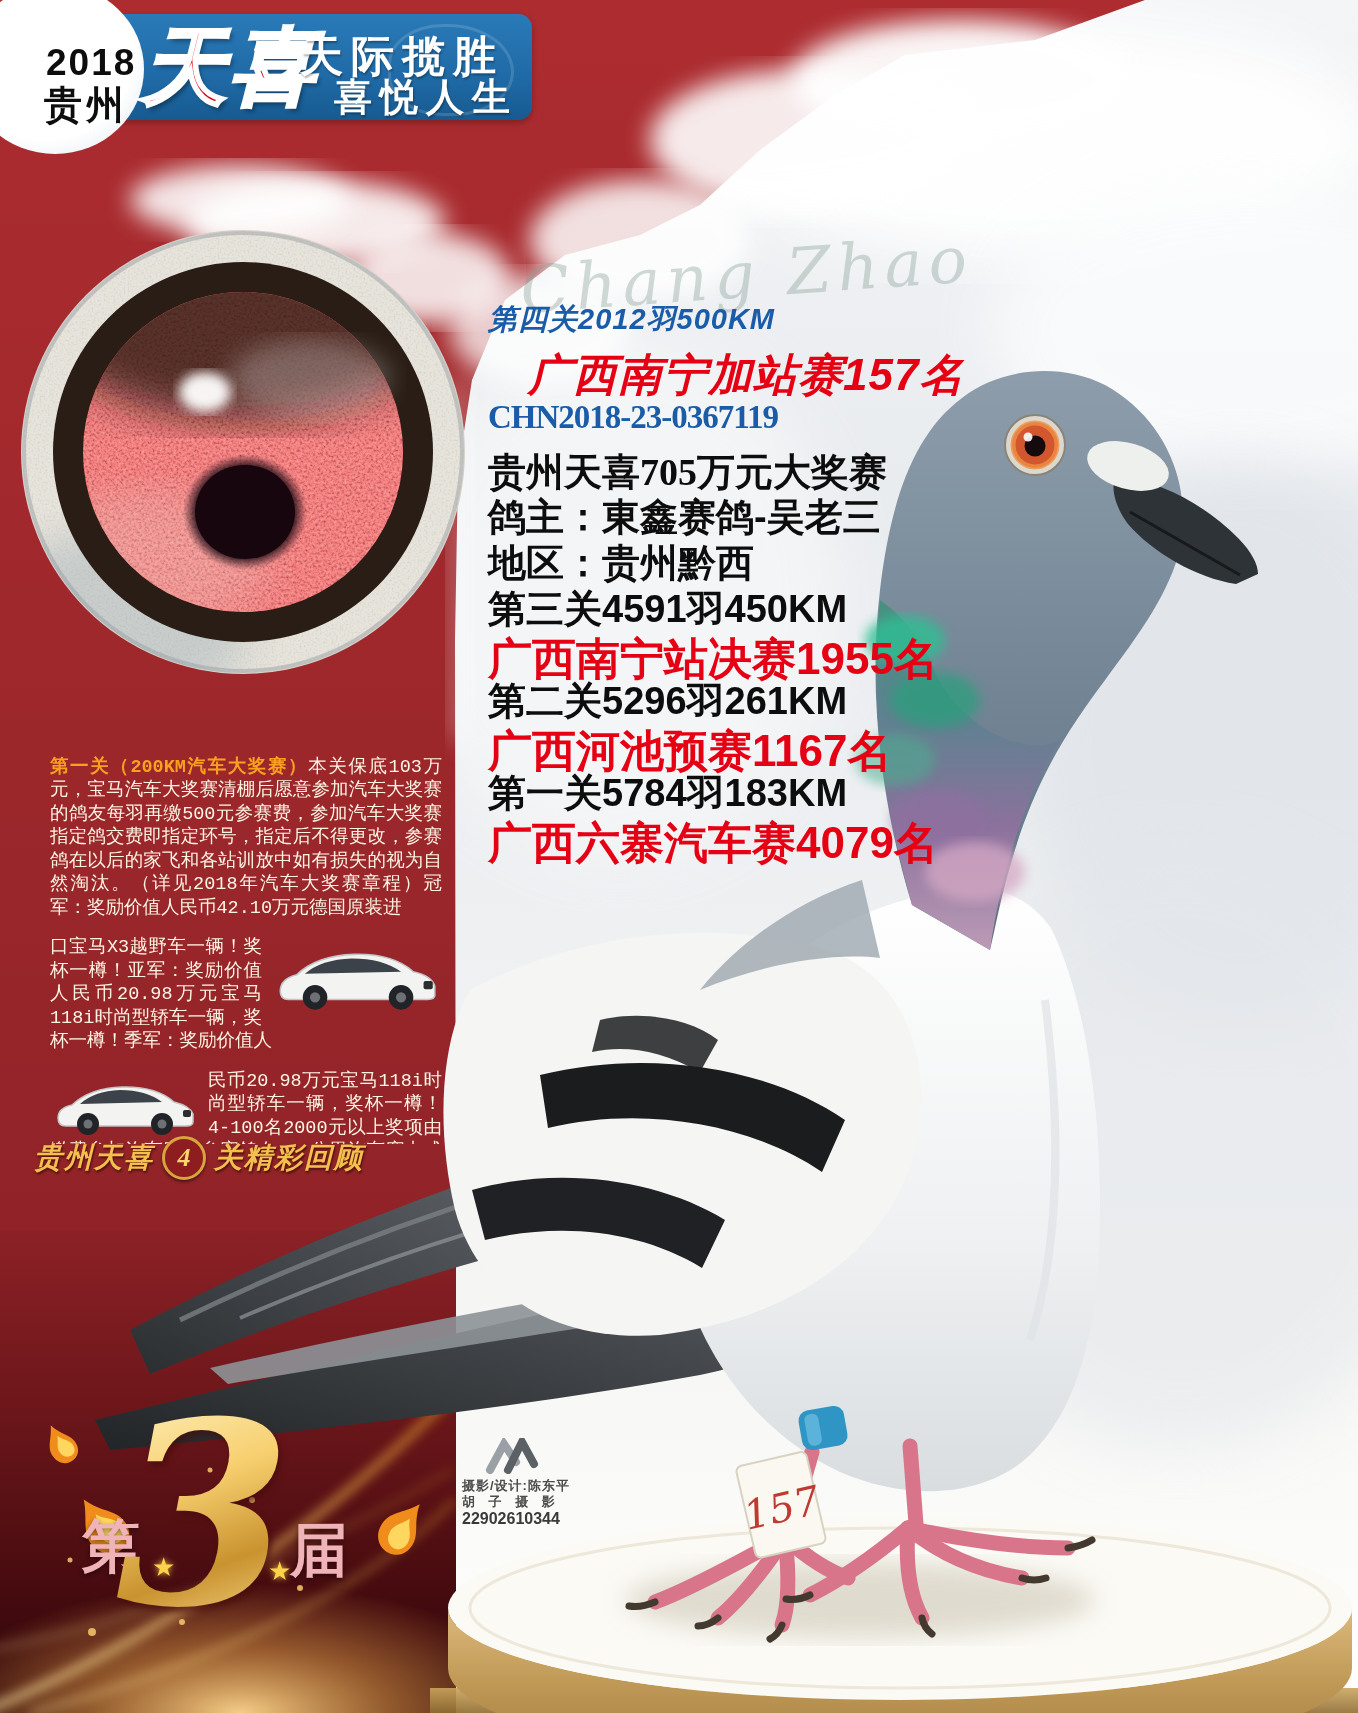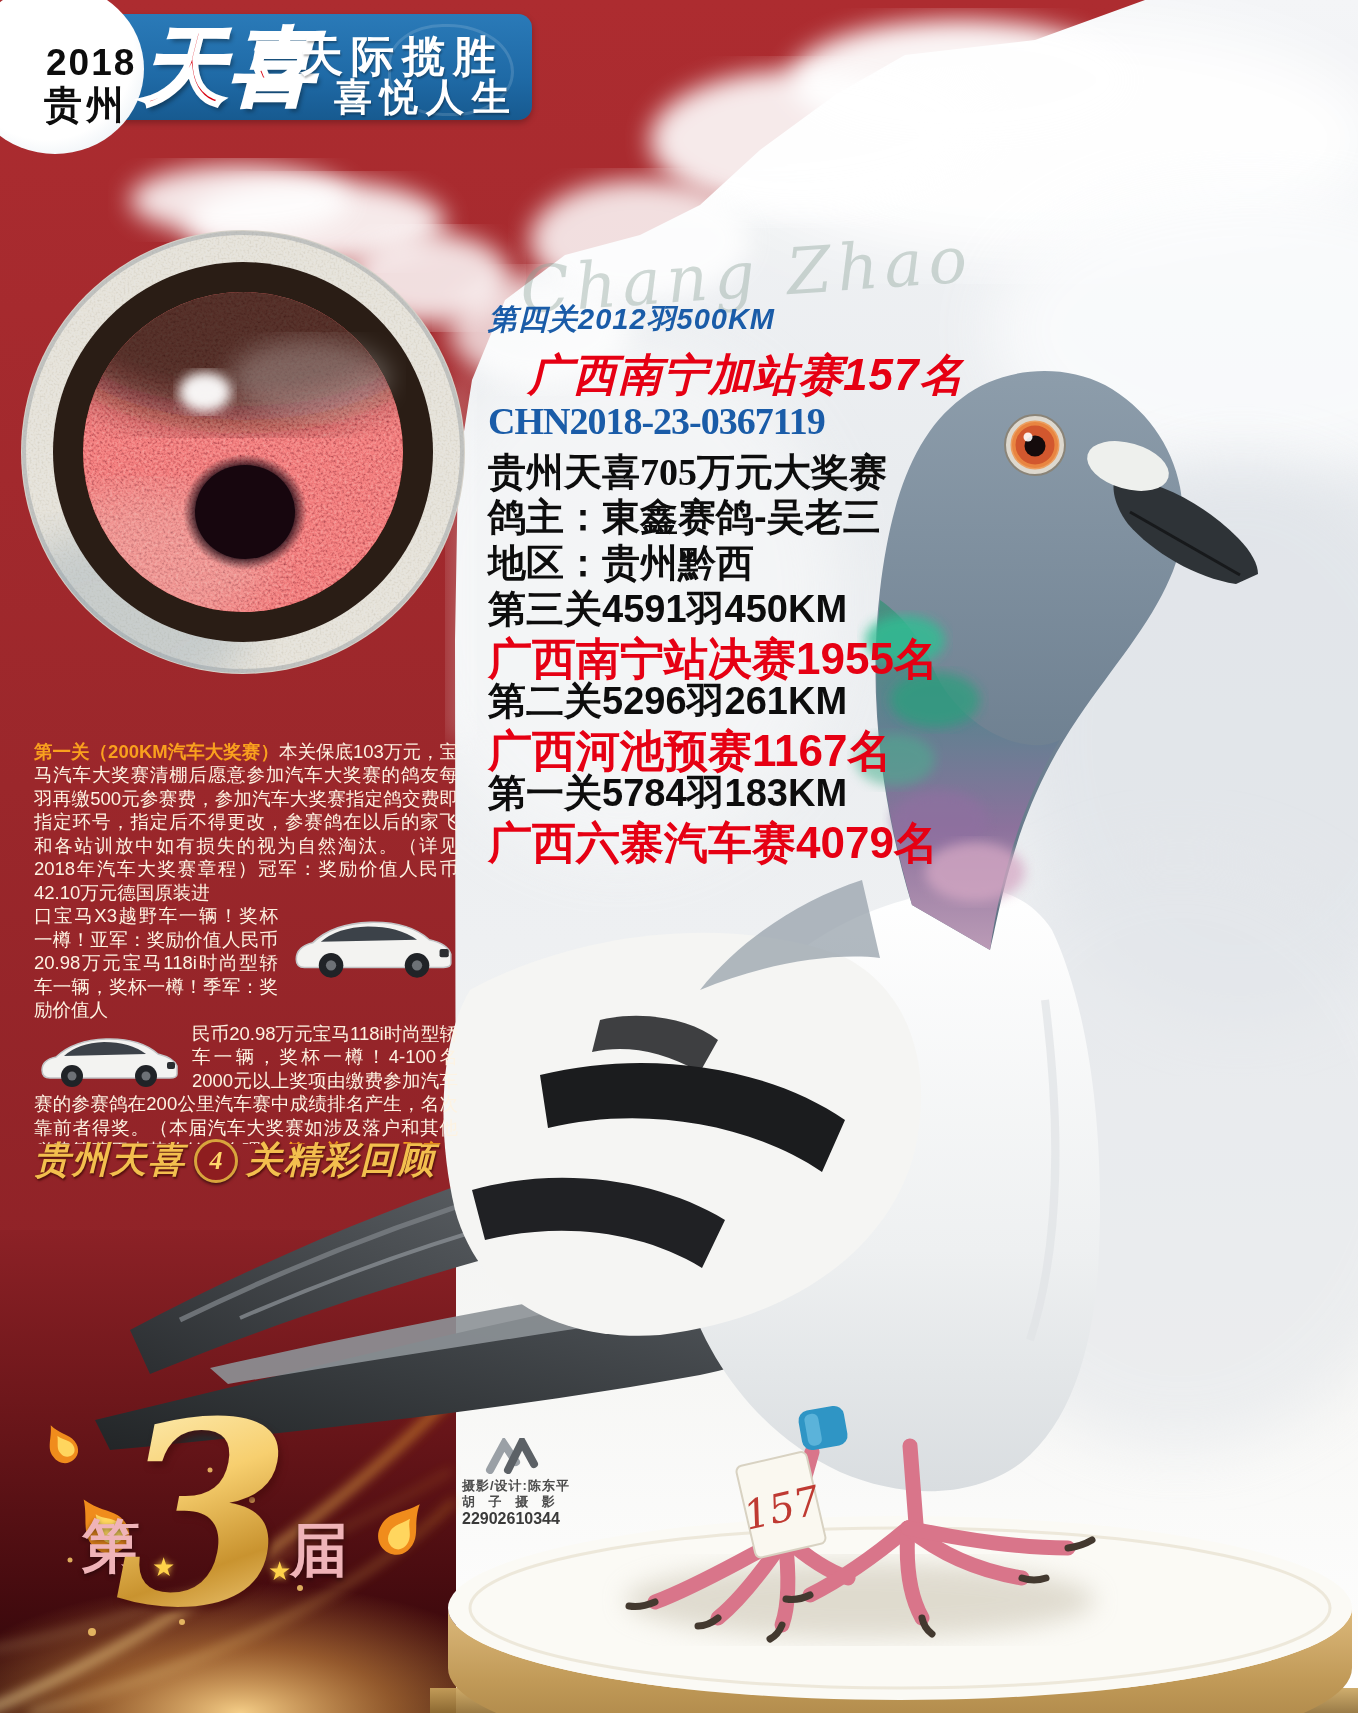--- a/index.html
+++ b/index.html
@@ -33,39 +33,39 @@
 
   
   .watermark{left:520px;top:238px;font-family:"DejaVu Serif",serif;font-style:italic;font-size:64px;
     color:rgba(135,158,148,.38);transform:rotate(-4deg);letter-spacing:6px;z-index:2;}
 
   
   .headlines{left:488px;top:300px;width:470px;z-index:4;}
   .hl{position:absolute;left:0;white-space:nowrap;}
   .hl-blue-it{font-size:29px;font-weight:900;font-style:italic;color:#1a5ca8;letter-spacing:1px;}
   .hl-red-it{font-size:44px;font-weight:900;font-style:italic;color:#e60013;letter-spacing:1px;margin-left:40px;}
-  .hl-ring{font-size:38px;font-weight:700;color:#1a5ca8;font-family:"Liberation Serif",serif;letter-spacing:-1px;}
+  .hl-ring{font-size:33px;font-weight:700;color:#1a5ca8;font-family:"Liberation Serif",serif;letter-spacing:-1px;}
   .hl-event{font-size:38px;font-weight:900;color:#0d0d0d;font-family:"Liberation Serif",serif;}
   .hl-black{font-size:38px;font-weight:900;color:#0d0d0d;}
   .hl-red{font-size:44px;font-weight:900;color:#e60013;}
 
   
   .rules{left:34px;top:740px;width:424px;height:404px;z-index:4;font-size:18.5px;line-height:1.27;
     text-align:justify;overflow:hidden;}
-  .rules p{margin:0;}
+  .rules p{margin:16px;font-family:Liberation Mono, monospace;}
   .seg-w{color:#fdf3e2;}
   .seg-o{color:#f9a01e;font-weight:700;}
   .car{display:block;}
   .car-suv{float:right;width:172px;margin:2px 0 2px 8px;}
   .car-hatch{float:left;width:150px;margin:2px 8px 2px 0;}
 
   
   .review{left:34px;top:1136px;z-index:4;display:flex;align-items:center;gap:8px;
     font-style:italic;font-weight:900;font-family:"Liberation Serif",serif;}
-  .review .txt{font-size:36px;color:#f3bf4e;text-shadow:1px 2px 2px #54100f,0 0 2px #7a2a12;letter-spacing:2px;}
+  .review .txt{font-size:28px;color:#f3bf4e;text-shadow:1px 2px 2px #54100f,0 0 2px #7a2a12;letter-spacing:2px;}
   .review .badge{width:38px;height:38px;border-radius:50%;background:#8e1d1f;border:3px solid #d8a43c;
     color:#ffd76a;font-size:26px;display:flex;align-items:center;justify-content:center;font-style:italic;
     box-shadow:0 2px 3px rgba(0,0,0,.5);}
 
   
   .edition-cn{z-index:4;font-weight:900;font-size:58px;color:#efb3b8;
     font-family:"Liberation Serif",serif;text-shadow:0 2px 5px rgba(0,0,0,.45);}
   .edition-num{left:116px;top:1388px;z-index:4;font-family:"DejaVu Serif",serif;font-style:italic;font-weight:900;
     font-size:252px;line-height:1;background:linear-gradient(160deg,#fdeeb6 5%,#f7cf6f 38%,#c9932f 68%,#f2cd7d 92%);
     -webkit-background-clip:text;background-clip:text;color:transparent;

